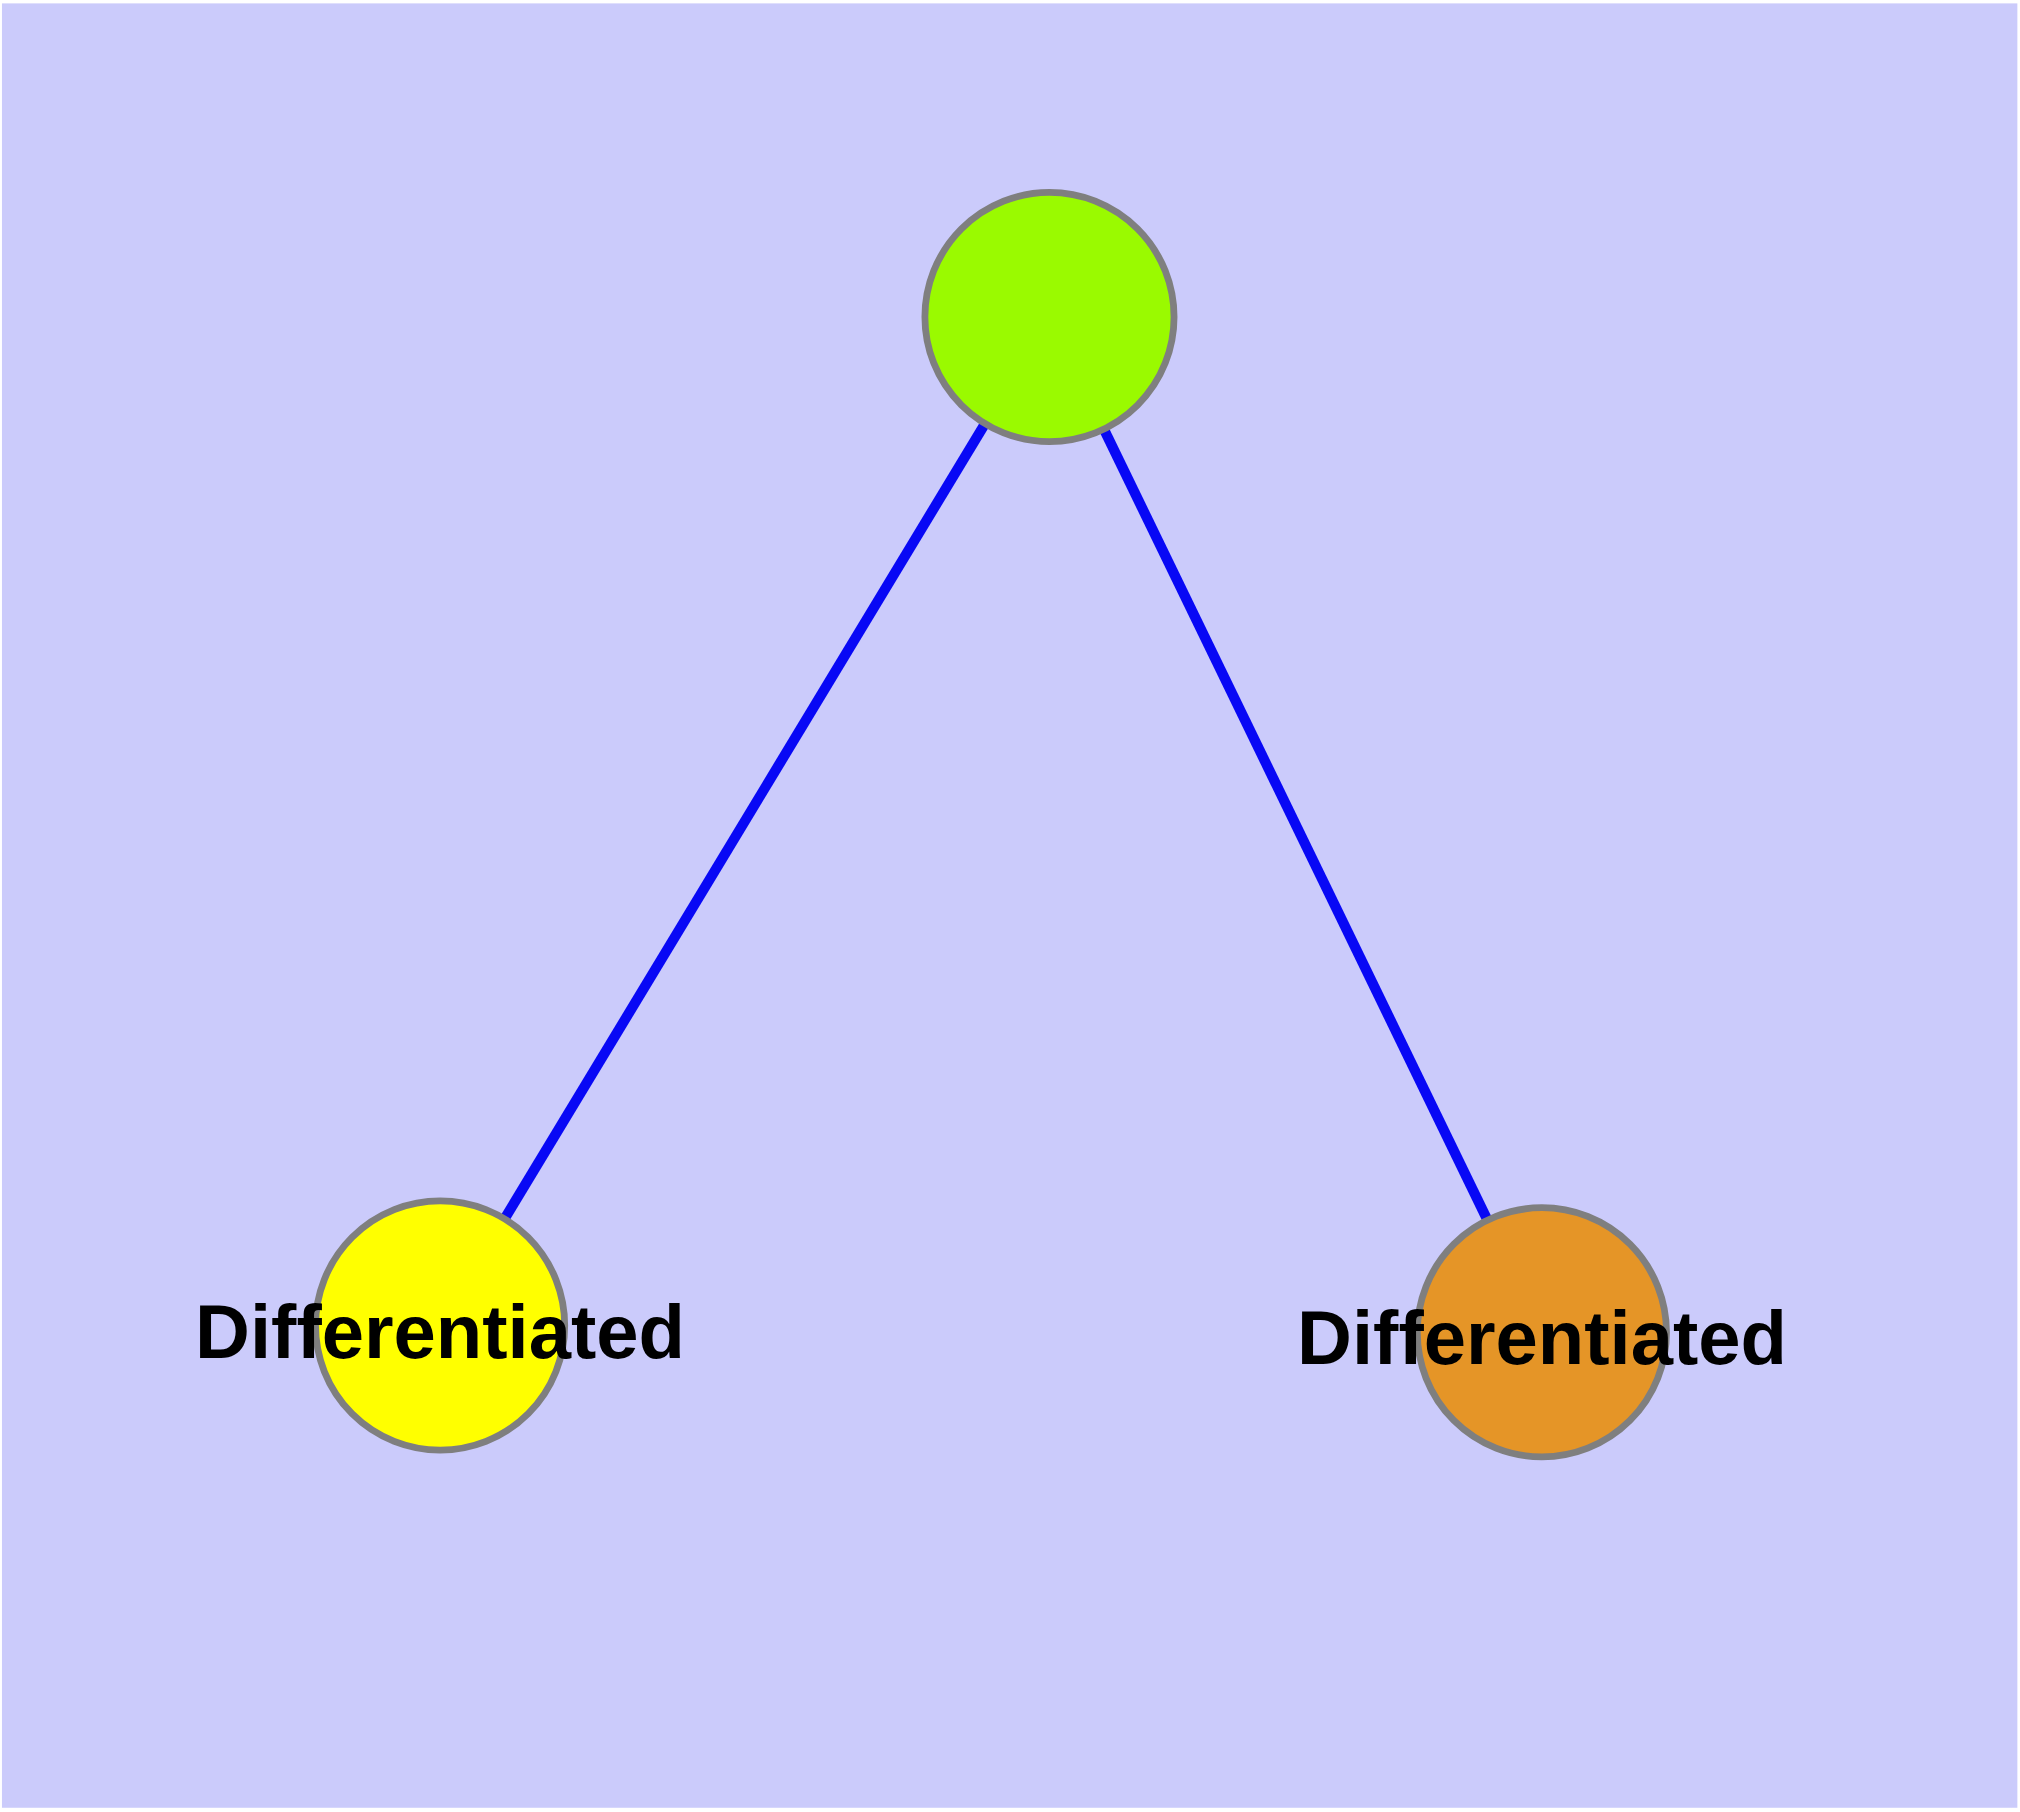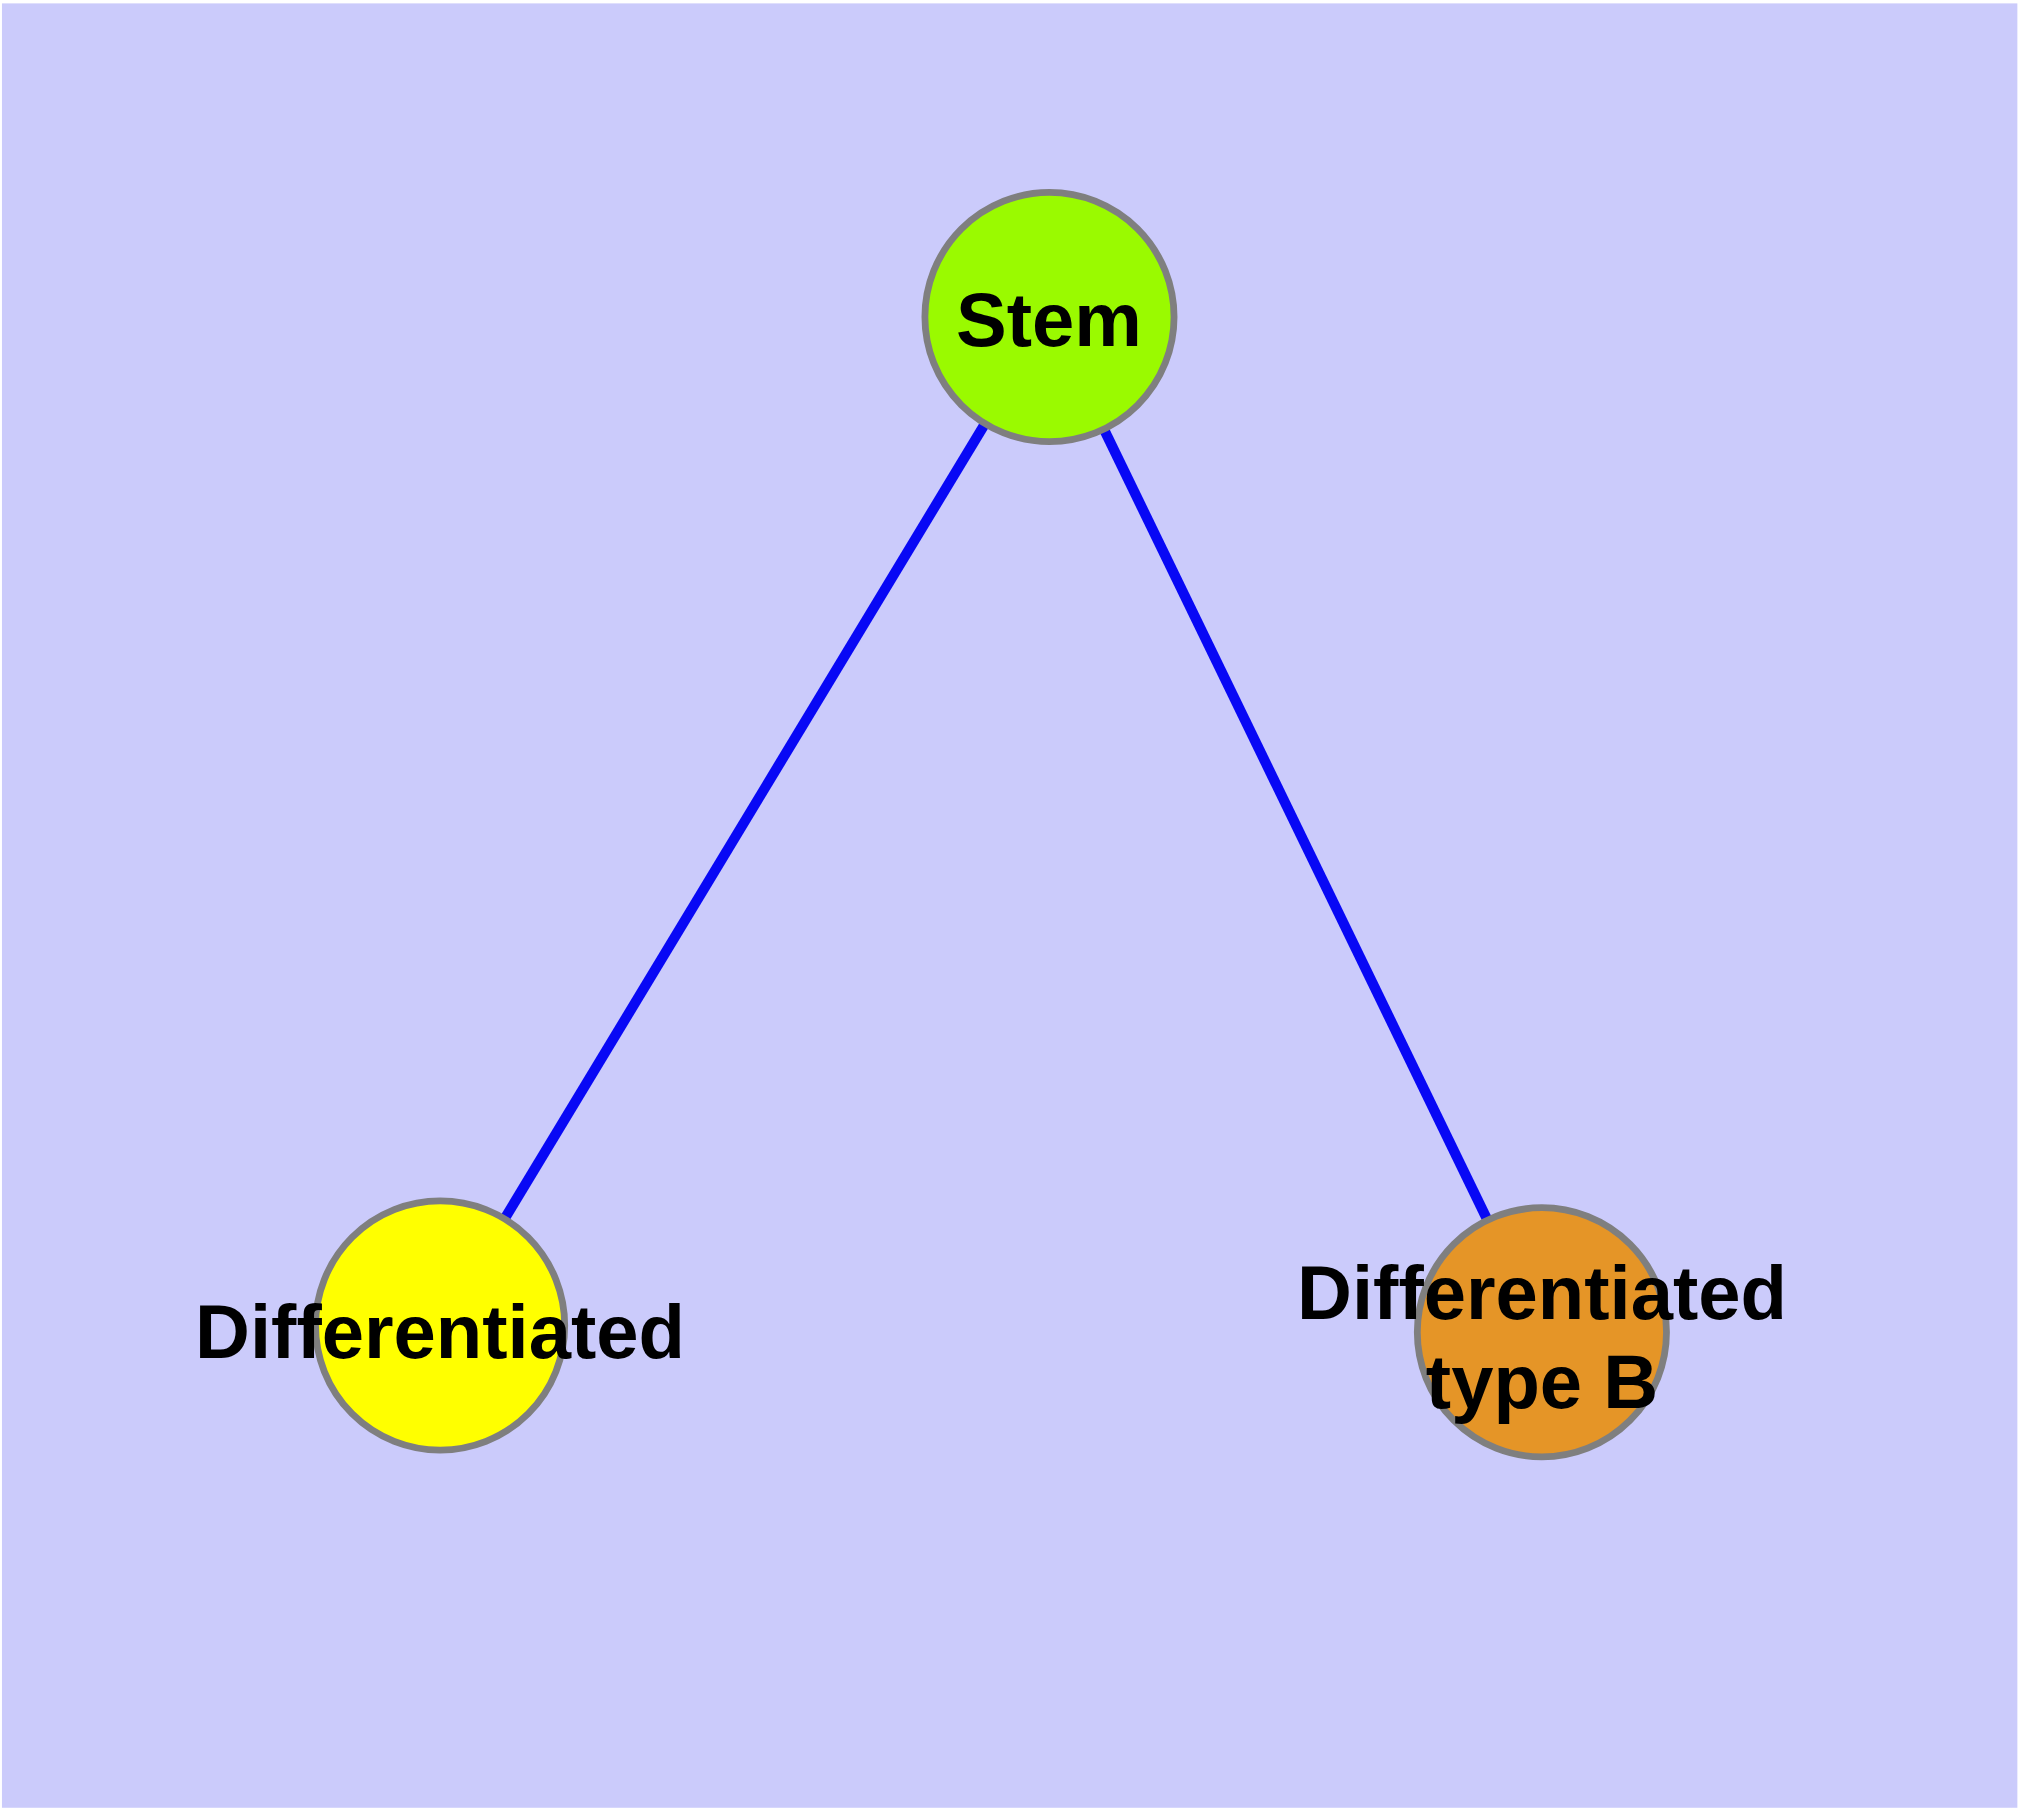--- a/index.html
+++ b/index.html
@@ -55,27 +55,23 @@
     <rect x="2" y="4" width="2378" height="2129" fill="#CBCBFB"></rect>
 
     <line class="edge" x1="1238" y1="374" x2="519" y2="1564" stroke="#0808F5"></line>
     <line class="edge" x1="1238" y1="374" x2="1819" y2="1572" stroke="#0808F5"></line>
 
     <circle class="node" cx="1238" cy="374" r="147" fill="#9AFA00" stroke="#7F7F7F"></circle>
     <circle class="node" cx="519" cy="1564" r="147" fill="#FFFF00" stroke="#7F7F7F"></circle>
     <circle class="node" cx="1819" cy="1572" r="147" fill="#E59527" stroke="#7F7F7F"></circle>
   </svg>
 
-  <div class="node-label" style="left:1049px; top:319px;">
-    <span class="line">Stem</span>
-  </div>
 
   <div class="node-label" style="left:440px; top:1331px;">
     <span class="line">Differentiated</span>
   </div>
 
   <div class="node-label" style="left:1542px; top:1337px;">
     <span class="line">Differentiated</span>
-    <span class="line">type B</span>
   </div>
 
 </div>
 
 
 </body></html>

